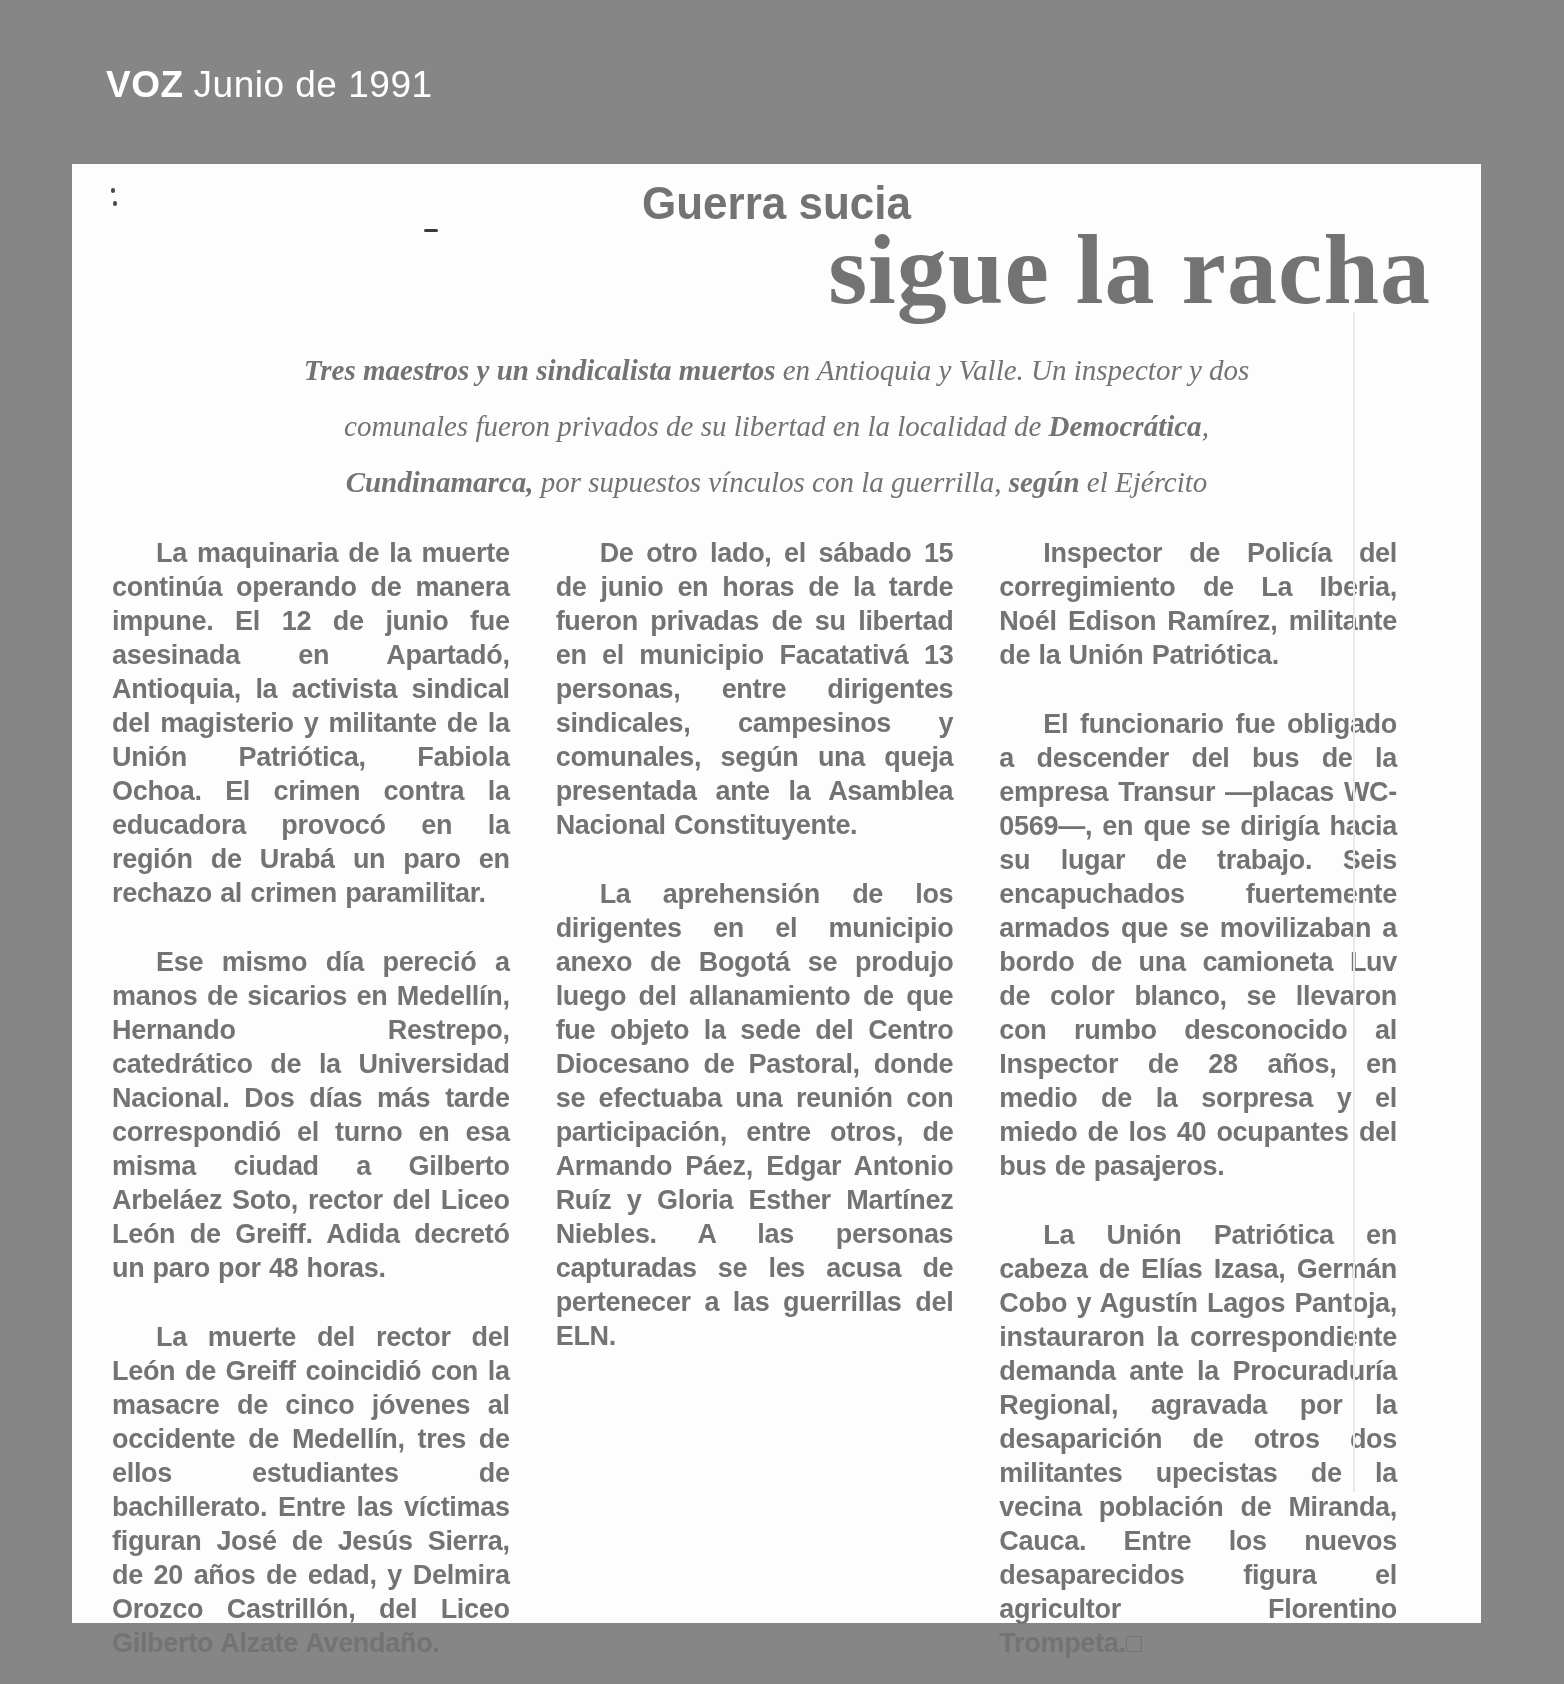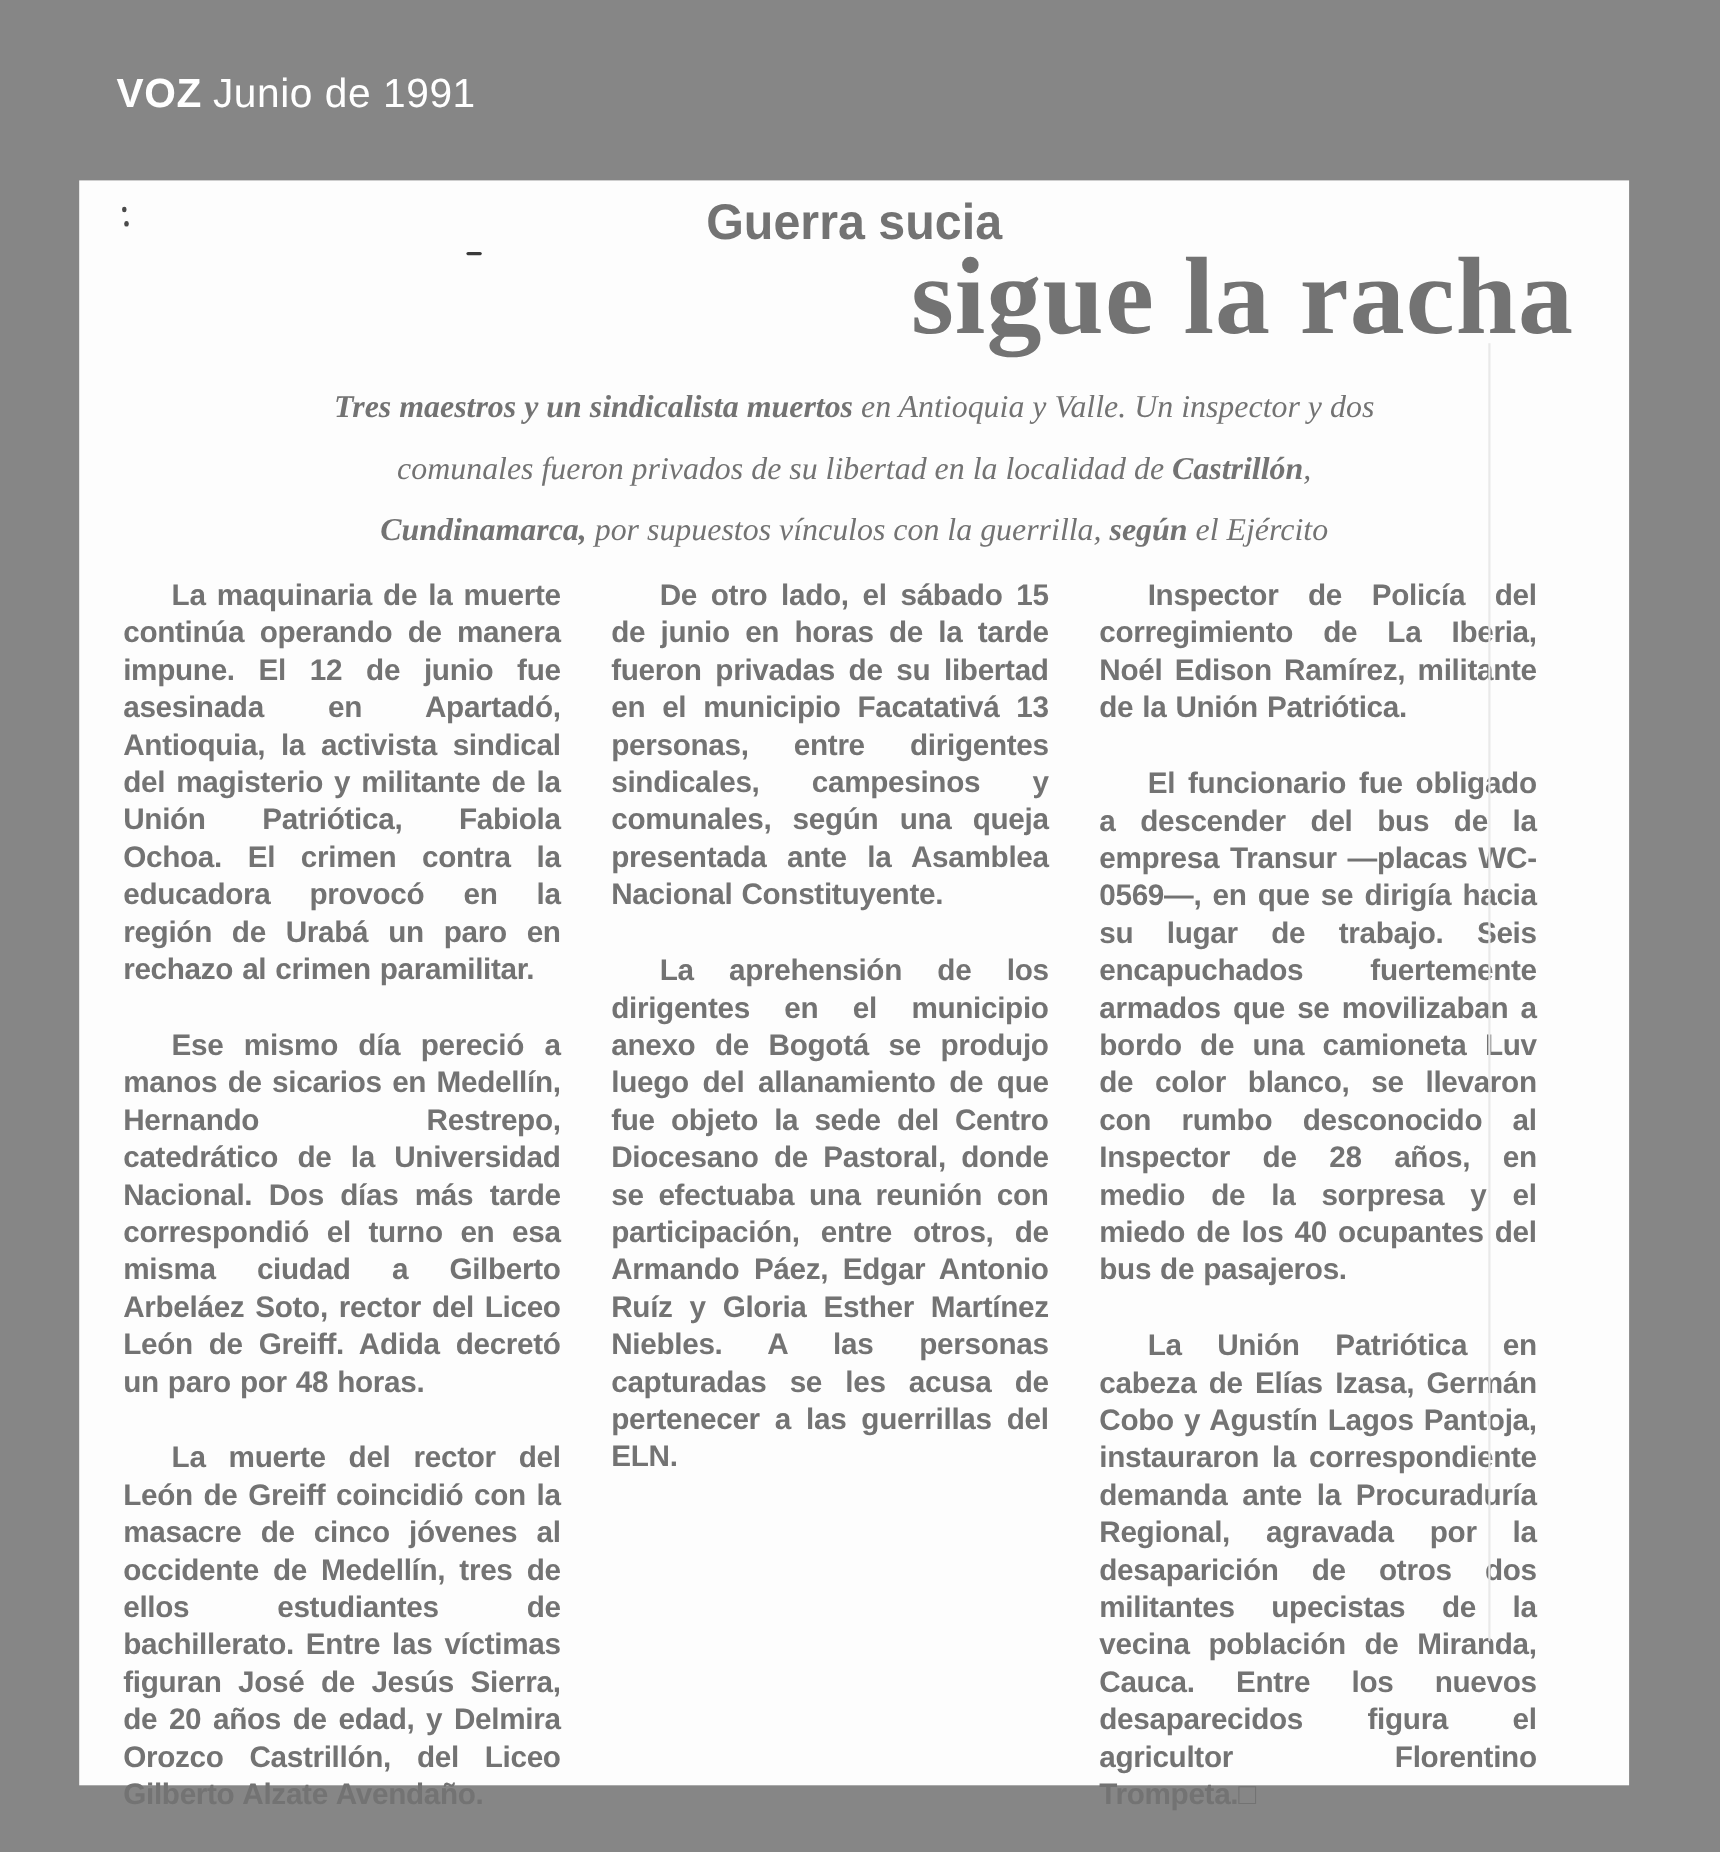--- a/index.html
+++ b/index.html
@@ -87,21 +87,21 @@
     top: 356px;
     width: 1285px;
     display: flex;
     gap: 46px;
   }
   .col {
     flex: 1 1 0;
     min-width: 0;
   }
   .col p {
-    margin: 4px 0 35px 0;
+    margin: 16px 0 35px 0;
     text-indent: 44px;
     text-align: justify;
     font-family: "Liberation Sans", sans-serif;
     font-size: 27px;
     line-height: 34px;
     font-weight: 700;
     letter-spacing: -0.3px;
     word-spacing: 1px;
   }
 
@@ -133,21 +133,21 @@
 </div>
 
 <div class="clip">
 
   <div class="kicker">Guerra sucia</div>
 
   <div class="headline">sigue la racha</div>
 
   <div class="deck">
     <div><span class="b">Tres maestros y un sindicalista muertos</span><span> en Antioquia y Valle. Un inspector y dos</span></div>
-    <div><span>comunales fueron privados de su libertad en la localidad de </span><span class="b">Castrillón</span><span>,</span></div>
+    <div><span>comunales fueron privados de su libertad en la localidad de </span><span class="b">Democrática</span><span>,</span></div>
     <div><span class="b">Cundinamarca,</span><span> por supuestos vínculos con la guerrilla, </span><span class="b">según</span><span> el Ejército</span></div>
   </div>
 
   <div class="columns">
     <div class="col">
       <p>La maquinaria de la muerte continúa operando de manera impune. El 12 de junio fue asesinada en Apartadó, Antioquia, la activista sindical del magisterio y militante de la Unión Patriótica, Fabiola Ochoa. El crimen contra la educadora provocó en la región de Urabá un paro en rechazo al crimen paramilitar.</p>
       <p>Ese mismo día pereció a manos de sicarios en Medellín, Hernando Restrepo, catedrático de la Universidad Nacional. Dos días más tarde correspondió el turno en esa misma ciudad a Gilberto Arbeláez Soto, rector del Liceo León de Greiff. Adida decretó un paro por 48 horas.</p>
       <p>La muerte del rector del León de Greiff coincidió con la masacre de cinco jóvenes al occidente de Medellín, tres de ellos estudiantes de bachillerato. Entre las víctimas figuran José de Jesús Sierra, de 20 años de edad, y Delmira Orozco Castrillón, del Liceo Gilberto Alzate Avendaño.</p>
       <p>En Cali, capital del Valle, a su turno, fue asesinado en su propia</p>
     </div>

